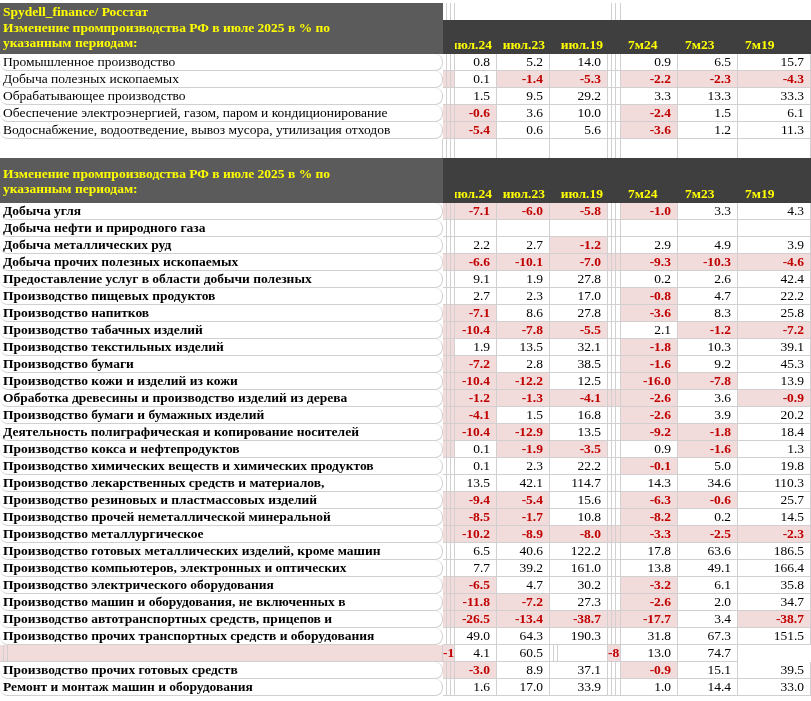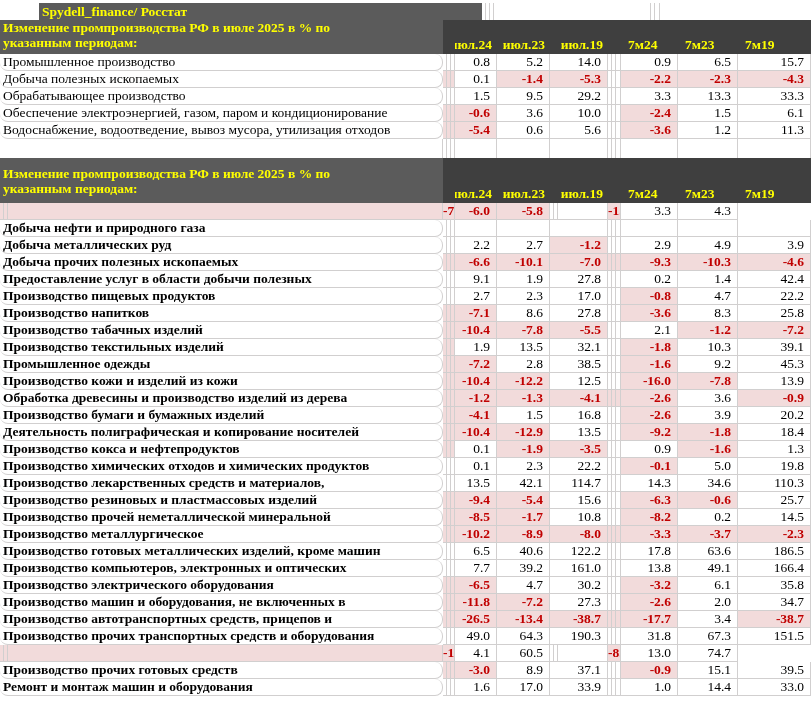--- a/index.html
+++ b/index.html
@@ -15,21 +15,21 @@
   .row { height:17px; line-height:16px; }
   .sp  { height:19px; }
   .cell { box-sizing:border-box; overflow:hidden; white-space:nowrap;
           border-right:1px solid var(--grid); border-bottom:1px solid var(--grid); }
   
   .gap { background-image:linear-gradient(90deg, transparent 0, transparent 3px,
           var(--grid) 3px, var(--grid) 4px, transparent 4px, transparent 7px,
           var(--grid) 7px, var(--grid) 8px, transparent 8px); }
   .gap.pink { background-color:var(--pink); }
   
-  .h1 { height:17px;padding-left:39px; }
+  .h1 { height:17px; }
   .h2 { height:34px; }
   .h3 { height:45px; }
   .hl { background:var(--hdrL); color:var(--yellow); font-weight:bold;
         padding-left:3px; border:none; line-height:17px; }
   .hd { background:var(--hdrD); color:var(--yellow); font-weight:bold; border:none;
         display:flex; align-items:flex-end; padding-bottom:1px; }
   .hm { background:var(--hdrM); color:var(--yellow); font-weight:bold; border:none;
         display:flex; align-items:center; padding-left:6px;margin-top:19px; }
   .hgapd { background:var(--hdrD); border:none; }
   .span3 { grid-column:span 3; }
@@ -149,20 +149,21 @@
     <div class="cell hd colR">июл.23</div>
     <div class="cell hd colR">июл.19</div>
     <div class="cell hgapd"></div>
     <div class="cell hd colL">7м24</div>
     <div class="cell hd colL">7м23</div>
     <div class="cell hd colL">7м19</div>
   </div>
 
   <div id="t2-body">
       <div class="row">
+        <div class="cell lbl b">Добыча угля</div>
         <div class="cell gap pink"></div>
         <div class="cell num neg">-7.1</div>
         <div class="cell num neg">-6.0</div>
         <div class="cell num neg">-5.8</div>
         <div class="cell gap"></div>
         <div class="cell num neg">-1.0</div>
         <div class="cell num">3.3</div>
         <div class="cell num">4.3</div>
       </div>
       <div class="row">
@@ -199,21 +200,21 @@
         <div class="cell num neg">-4.6</div>
       </div>
       <div class="row">
         <div class="cell lbl b">Предоставление услуг в области добычи полезных</div>
         <div class="cell gap"></div>
         <div class="cell num">9.1</div>
         <div class="cell num">1.9</div>
         <div class="cell num">27.8</div>
         <div class="cell gap"></div>
         <div class="cell num">0.2</div>
-        <div class="cell num">1.4</div>
+        <div class="cell num">2.6</div>
         <div class="cell num">42.4</div>
       </div>
       <div class="row">
         <div class="cell lbl b">Производство пищевых продуктов</div>
         <div class="cell gap"></div>
         <div class="cell num">2.7</div>
         <div class="cell num">2.3</div>
         <div class="cell num">17.0</div>
         <div class="cell gap"></div>
         <div class="cell num neg">-0.8</div>
@@ -247,21 +248,21 @@
         <div class="cell gap pink"></div>
         <div class="cell num">1.9</div>
         <div class="cell num">13.5</div>
         <div class="cell num">32.1</div>
         <div class="cell gap"></div>
         <div class="cell num neg">-1.8</div>
         <div class="cell num">10.3</div>
         <div class="cell num">39.1</div>
       </div>
       <div class="row">
-        <div class="cell lbl b">Промышленное одежды</div>
+        <div class="cell lbl b">Производство бумаги</div>
         <div class="cell gap pink"></div>
         <div class="cell num neg">-7.2</div>
         <div class="cell num">2.8</div>
         <div class="cell num">38.5</div>
         <div class="cell gap"></div>
         <div class="cell num neg">-1.6</div>
         <div class="cell num">9.2</div>
         <div class="cell num">45.3</div>
       </div>
       <div class="row">
@@ -313,21 +314,21 @@
         <div class="cell gap pink"></div>
         <div class="cell num">0.1</div>
         <div class="cell num neg">-1.9</div>
         <div class="cell num neg">-3.5</div>
         <div class="cell gap"></div>
         <div class="cell num">0.9</div>
         <div class="cell num neg">-1.6</div>
         <div class="cell num">1.3</div>
       </div>
       <div class="row">
-        <div class="cell lbl b">Производство химических отходов и химических продуктов</div>
+        <div class="cell lbl b">Производство химических веществ и химических продуктов</div>
         <div class="cell gap"></div>
         <div class="cell num">0.1</div>
         <div class="cell num">2.3</div>
         <div class="cell num">22.2</div>
         <div class="cell gap"></div>
         <div class="cell num neg">-0.1</div>
         <div class="cell num">5.0</div>
         <div class="cell num">19.8</div>
       </div>
       <div class="row">
@@ -364,21 +365,21 @@
         <div class="cell num">14.5</div>
       </div>
       <div class="row">
         <div class="cell lbl b">Производство металлургическое</div>
         <div class="cell gap pink"></div>
         <div class="cell num neg">-10.2</div>
         <div class="cell num neg">-8.9</div>
         <div class="cell num neg">-8.0</div>
         <div class="cell gap pink"></div>
         <div class="cell num neg">-3.3</div>
-        <div class="cell num neg">-3.7</div>
+        <div class="cell num neg">-2.5</div>
         <div class="cell num neg">-2.3</div>
       </div>
       <div class="row">
         <div class="cell lbl b">Производство готовых металлических изделий, кроме машин</div>
         <div class="cell gap"></div>
         <div class="cell num">6.5</div>
         <div class="cell num">40.6</div>
         <div class="cell num">122.2</div>
         <div class="cell gap"></div>
         <div class="cell num">17.8</div>

